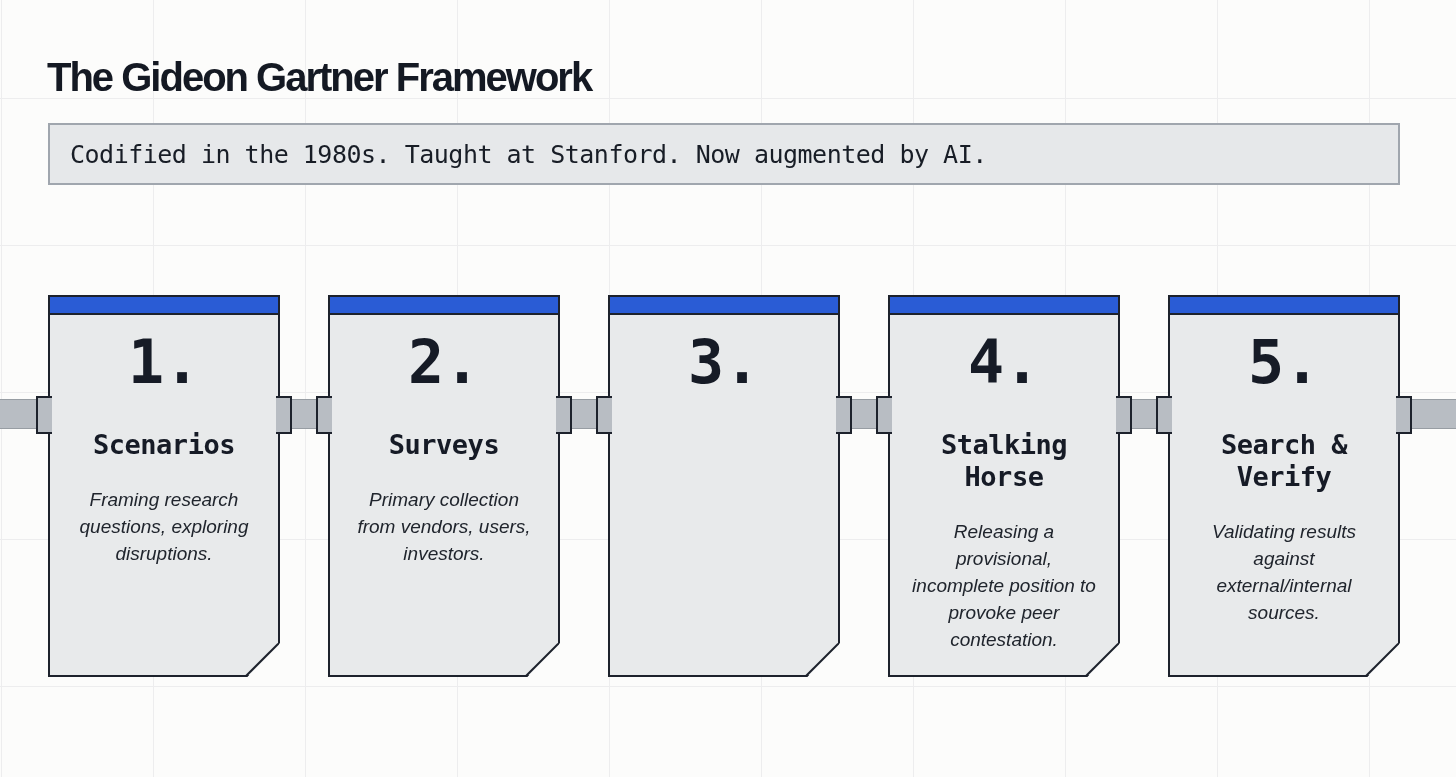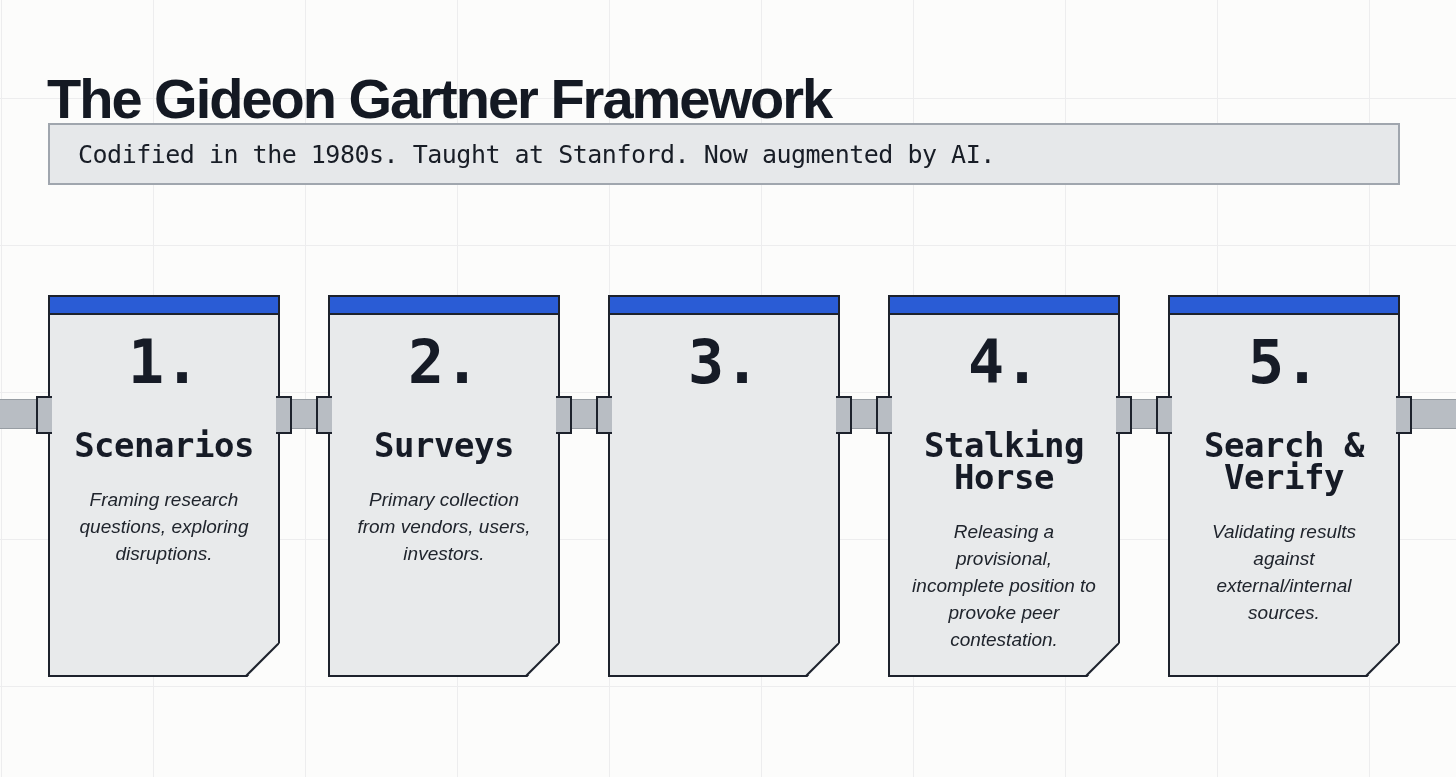--- a/index.html
+++ b/index.html
@@ -13,33 +13,33 @@
     width: 1456px; height: 777px;
     background-color: #fcfcfb;
     background-image:
       linear-gradient(to right, #ededee 1px, transparent 1px),
       linear-gradient(to bottom, #ededee 1px, transparent 1px);
     background-size: 152px 147px;
     background-position: 1px 98px;
   }
   .page-title {
     position: absolute; left: 47px; top: 28px;
-    font-size: 56px; font-weight: 700;
+    font-size: 40px; font-weight: 700;
     letter-spacing: -2px;
     color: #141923;
     font-family: "Liberation Sans", sans-serif;
   }
   .subtitle-box {
     position: absolute; left: 48px; top: 123px;
     width: 1352px; height: 62px;
     box-sizing: border-box;
     background: #e6e8ea;
     border: 2px solid #a0a6ae;
     display: flex; align-items: center;
-    padding-left: 28px;
+    padding-left: 20px;
   }
   .subtitle-text {
     font-family: "DejaVu Sans Mono", monospace;
     font-size: 25px; color: #181d26;
     letter-spacing: -0.5px;
     white-space: nowrap;
   }
   .steps-row {
     position: absolute; left: 48px; top: 295px;
     width: 1352px; height: 382px;
@@ -72,21 +72,21 @@
   .card-number {
     font-family: "DejaVu Sans Mono", monospace;
     font-weight: 700;
     font-size: 60px; line-height: 62px;
     margin-top: 16px;
     color: #161b26;
   }
   .card-title {
     font-family: "DejaVu Sans Mono", monospace;
     font-weight: 700;
-    font-size: 34px; line-height: 32px;
+    font-size: 27px; line-height: 32px;
     letter-spacing: -0.5px;
     margin-top: 36px;
     width: 196px;
     color: #161b26;
   }
   .card-desc {
     font-family: "Liberation Sans", sans-serif;
     font-size: 19px; line-height: 27px;
     margin-top: 25px;
     width: 186px;

